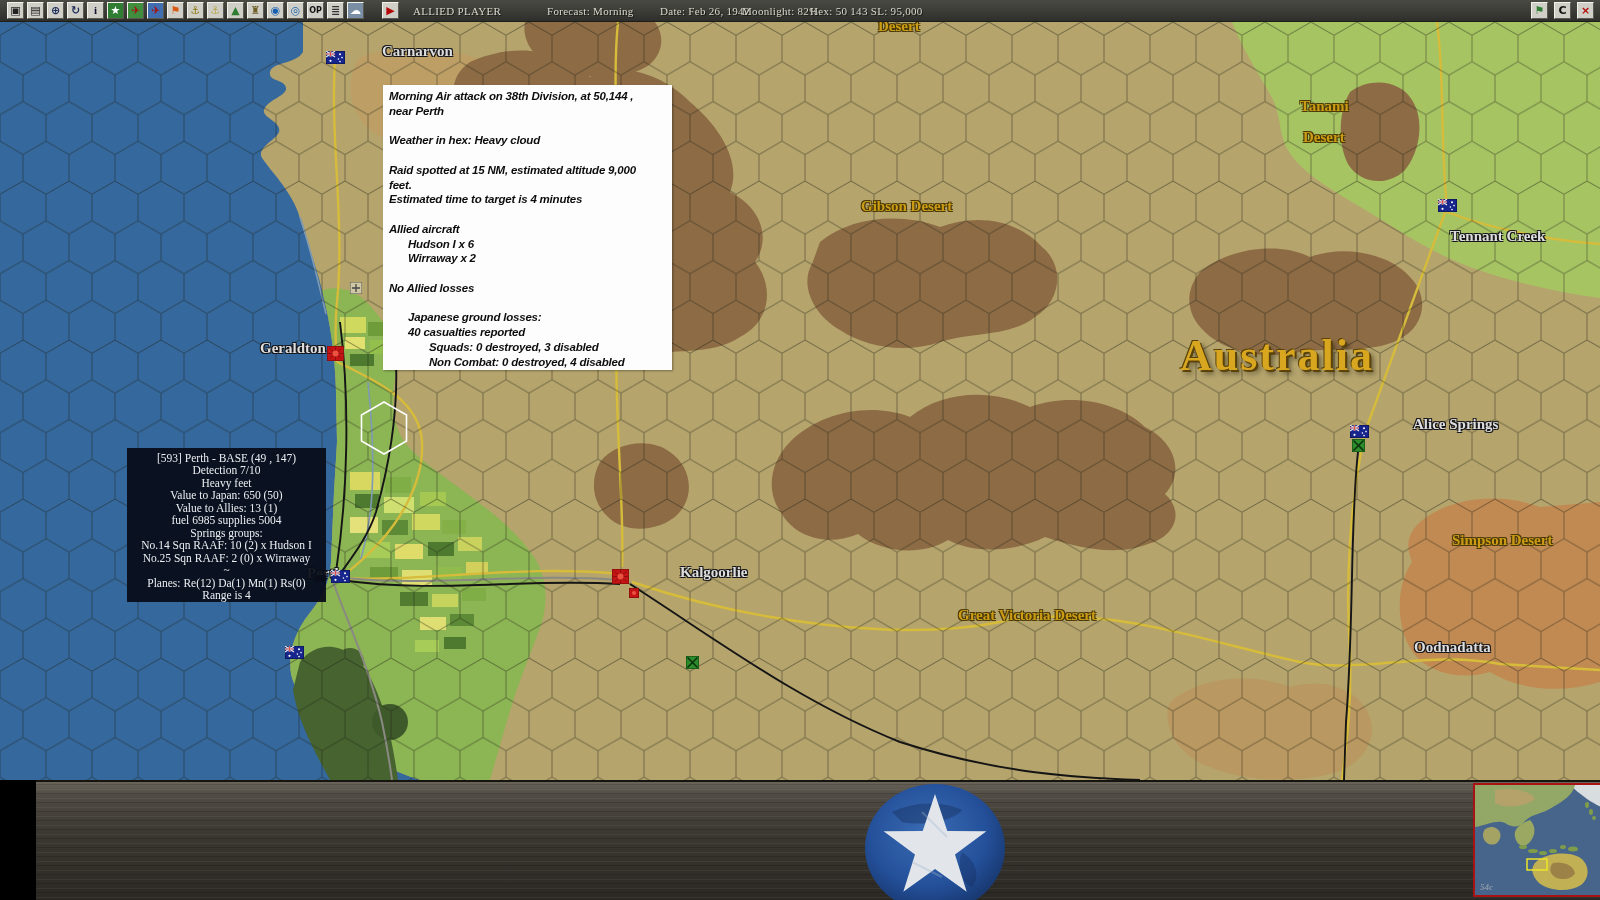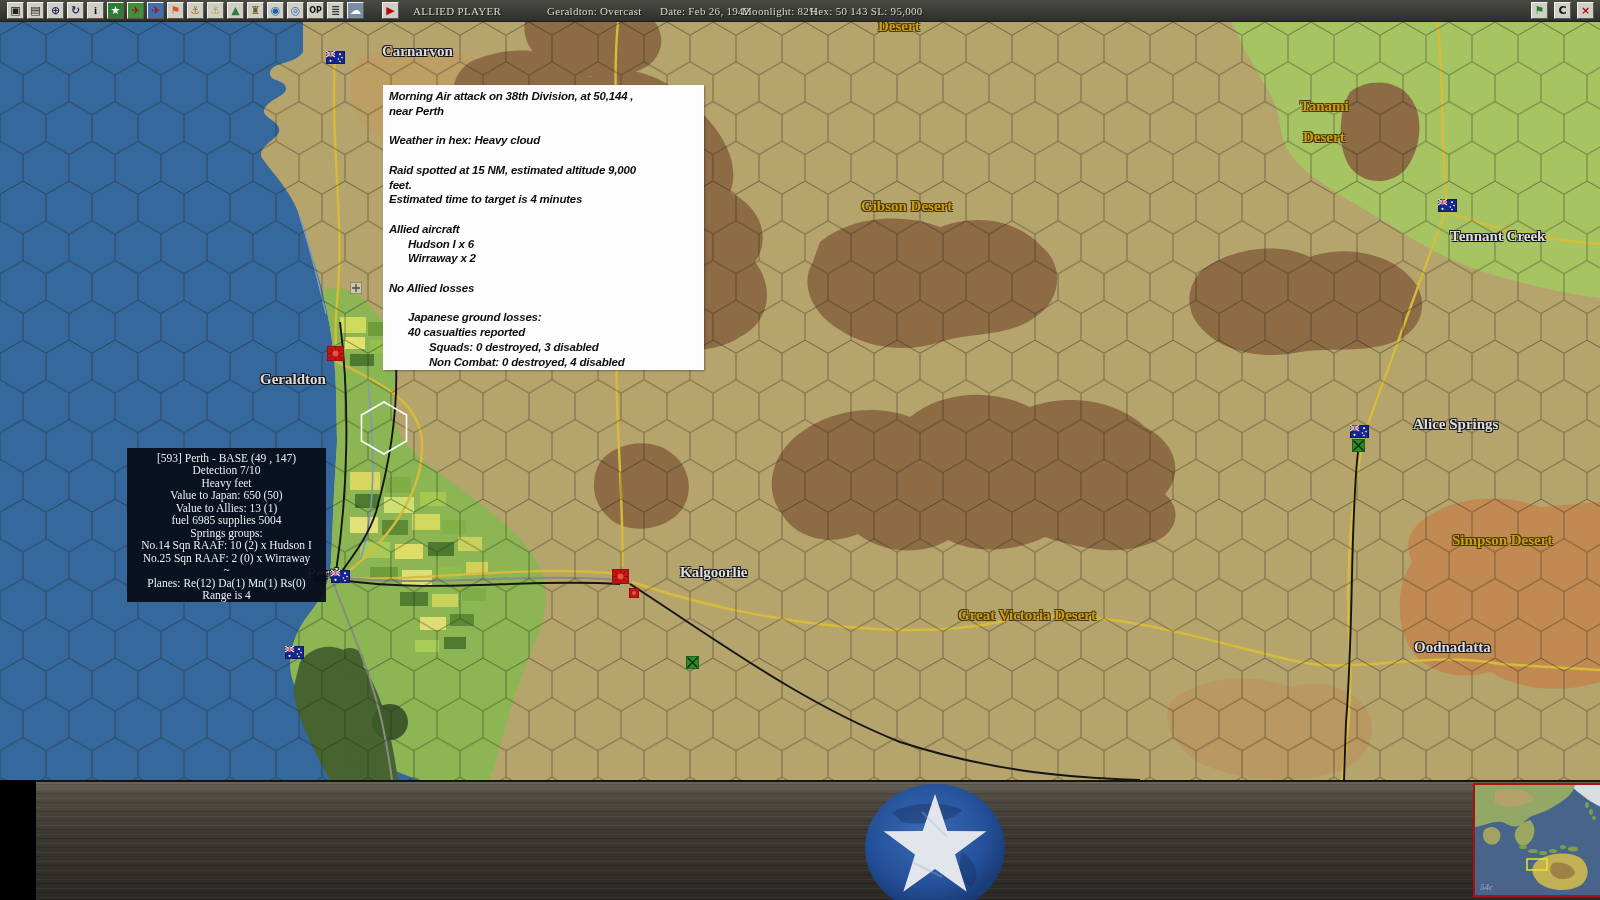--- a/index.html
+++ b/index.html
@@ -27,21 +27,21 @@
   .map-label { position:absolute; white-space:nowrap; }
   .lbl-city { font:bold 15px "Liberation Serif",serif; color:#dedede;
     text-shadow:1px 1px 0 #16161a,-1px -1px 0 #16161a,1px -1px 0 #16161a,-1px 1px 0 #16161a;padding-left:26px; }
   .lbl-desert { font:bold 15px "Liberation Serif",serif; color:#cc9c14;
     text-shadow:1px 1px 0 #4a3a08,-1px -1px 0 #4a3a08,1px -1px 0 #4a3a08,-1px 1px 0 #4a3a08; }
   .lbl-region { font:bold 44px "Liberation Serif",serif; color:#d9a71f; letter-spacing:2px;
     text-shadow:2px 2px 0 #5a4208,-1px -1px 0 #5a4208,4px 4px 5px rgba(0,0,0,.45); }
   .map-marker { position:absolute; }
 
   
-  #combat-report { position:absolute; left:383px; top:63px; width:321px; height:285px;
+  #combat-report { position:absolute; left:383px; top:63px; width:289px; height:285px;
     background:#fdfdfd; z-index:30; padding:4px 6px 0 6px; box-shadow:1px 1px 2px rgba(0,0,0,.35); }
   .cr-line { font-family:"Liberation Sans",sans-serif; font-weight:bold; font-style:italic;
     font-size:11.5px; line-height:14.75px; color:#0d0d0d; letter-spacing:-.2px; white-space:nowrap; }
   .cr-line.ind1 { padding-left:19px; } .cr-line.ind2 { padding-left:40px; }
 
   
   #base-tooltip { position:absolute; left:127px; top:426px; width:199px; height:154px;
     background:rgba(8,12,24,0.93); z-index:25; padding-top:4px; }
   .tt-line { font-family:"Liberation Serif",serif; font-size:11.5px; line-height:12.45px;
     color:#eceff2; text-align:center; white-space:nowrap; }
@@ -118,21 +118,21 @@
           <span style="color: rgb(51, 51, 51);">≣</span>
         </div>
         <div class="tool-btn" style="background: rgb(122, 143, 166);">
           <span style="color: rgb(255, 255, 255);">☁</span>
         </div>
         <div class="tool-btn gap-left">
           <span style="color: rgb(180, 8, 8);">▶</span>
         </div>
       </div>
     <div class="tb-text" style="left:413px">ALLIED PLAYER</div>
-    <div class="tb-text" style="left:547px">Geraldton: Overcast</div>
+    <div class="tb-text" style="left:547px">Forecast: Morning</div>
     <div class="tb-text" style="left:660px">Date: Feb 26, 1942</div>
     <div class="tb-text" style="left:742px">Moonlight: 82%</div>
     <div class="tb-text" style="left:810px">Hex: 50 143   SL: 95,000</div>
     <div id="window-buttons">
         <div class="tool-btn">
           <span style="color: rgb(46, 125, 50);">⚑</span>
         </div>
         <div class="tool-btn">
           <span style="color: rgb(17, 17, 17);">C</span>
         </div>
@@ -271,22 +271,23 @@
       <polygon points="384,380 406.5,393 406.5,419 384,432 361.5,419 361.5,393" fill="none" stroke="#ffffff" stroke-width="1.6"></polygon>
     </svg>
 
     <div id="map-labels">
         <div class="map-label lbl-desert" style="left: 878px; top: 18px;">Desert</div>
         <div class="map-label lbl-desert" style="left: 1300px; top: 98px;">Tanami</div>
         <div class="map-label lbl-desert" style="left: 1303px; top: 129px;">Desert</div>
         <div class="map-label lbl-desert" style="left: 861px; top: 198px;">Gibson Desert</div>
         <div class="map-label lbl-desert" style="left: 958px; top: 607px;">Great Victoria Desert</div>
         <div class="map-label lbl-desert" style="left: 1452px; top: 532px;">Simpson Desert</div>
+        <div class="map-label lbl-region" style="left: 1180px; top: 330px;">Australia</div>
         <div class="map-label lbl-city" style="left: 356px; top: 43px;">Carnarvon</div>
-        <div class="map-label lbl-city" style="left: 234px; top: 340px; margin-top: 31px;">Geraldton</div>
+        <div class="map-label lbl-city" style="left: 234px; top: 340px;">Geraldton</div>
         <div class="map-label lbl-city" style="left: 281px; top: 565px;">Perth</div>
         <div class="map-label lbl-city" style="left: 654px; top: 564px;">Kalgoorlie</div>
         <div class="map-label lbl-city" style="left: 1387px; top: 416px;">Alice Springs</div>
         <div class="map-label lbl-city" style="left: 1424px; top: 228px;">Tennant Creek</div>
         <div class="map-label lbl-city" style="left: 1388px; top: 639px;">Oodnadatta</div>
         <div class="map-label lbl-city" style="left: 1588px; top: 617px;">Bi</div>
       </div>
     <div id="map-markers">
         <div class="map-marker" style="left: 326px; top: 50px; pointer-events: auto;"><svg width="19" height="13" viewBox="0 0 19 13">
             <rect width="19" height="13" fill="#17268c" stroke="#0a1040"></rect>

